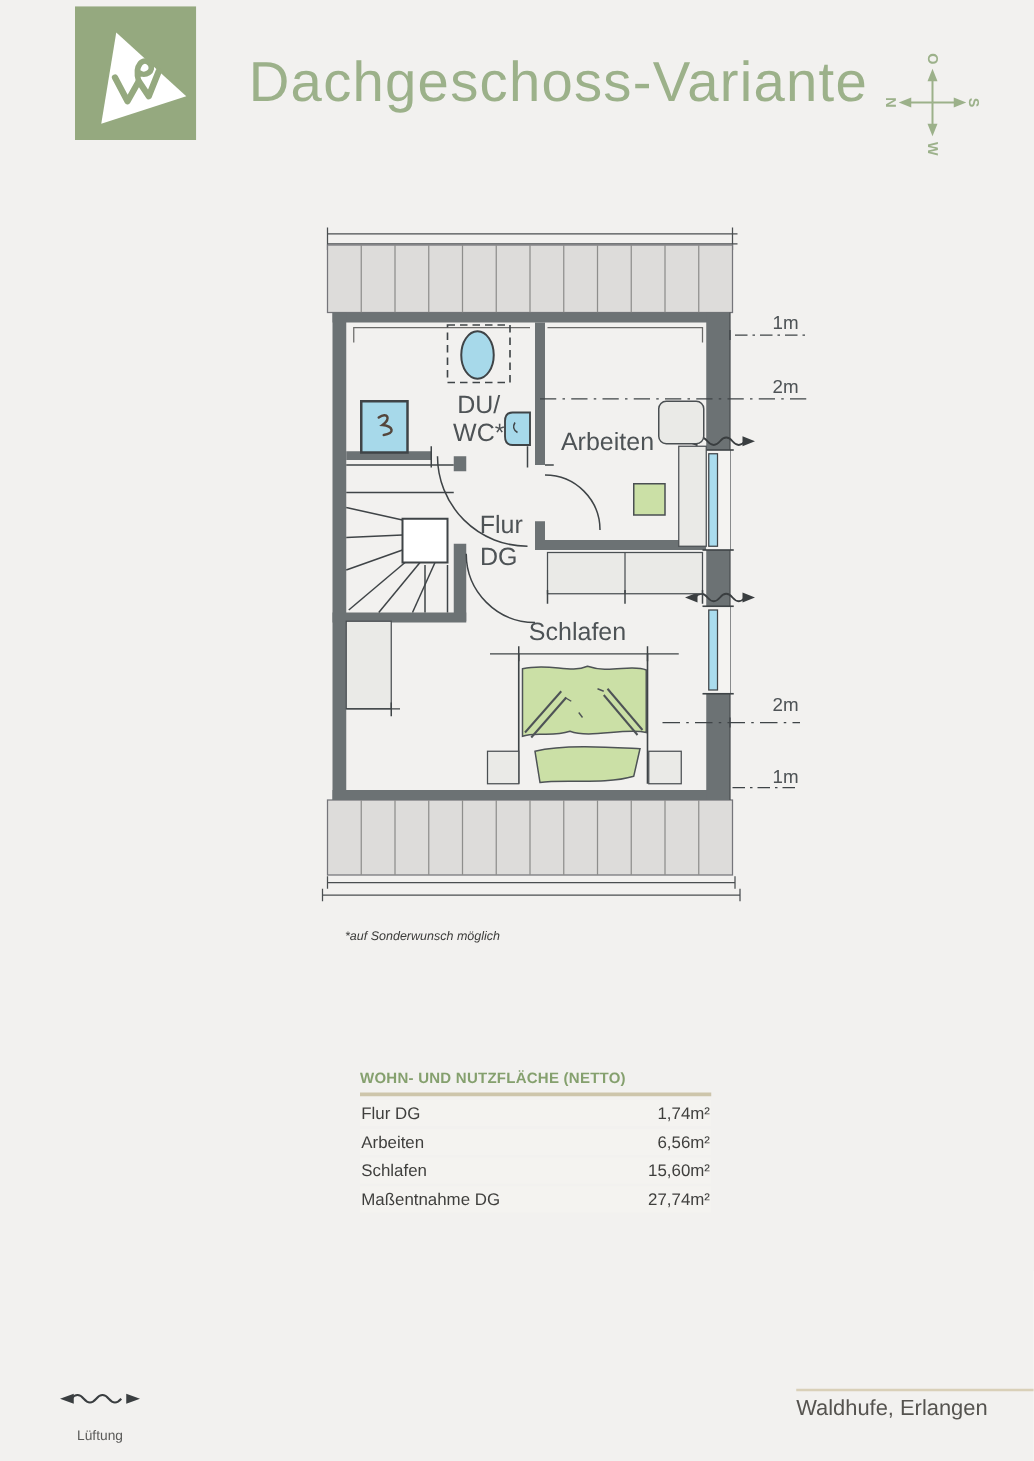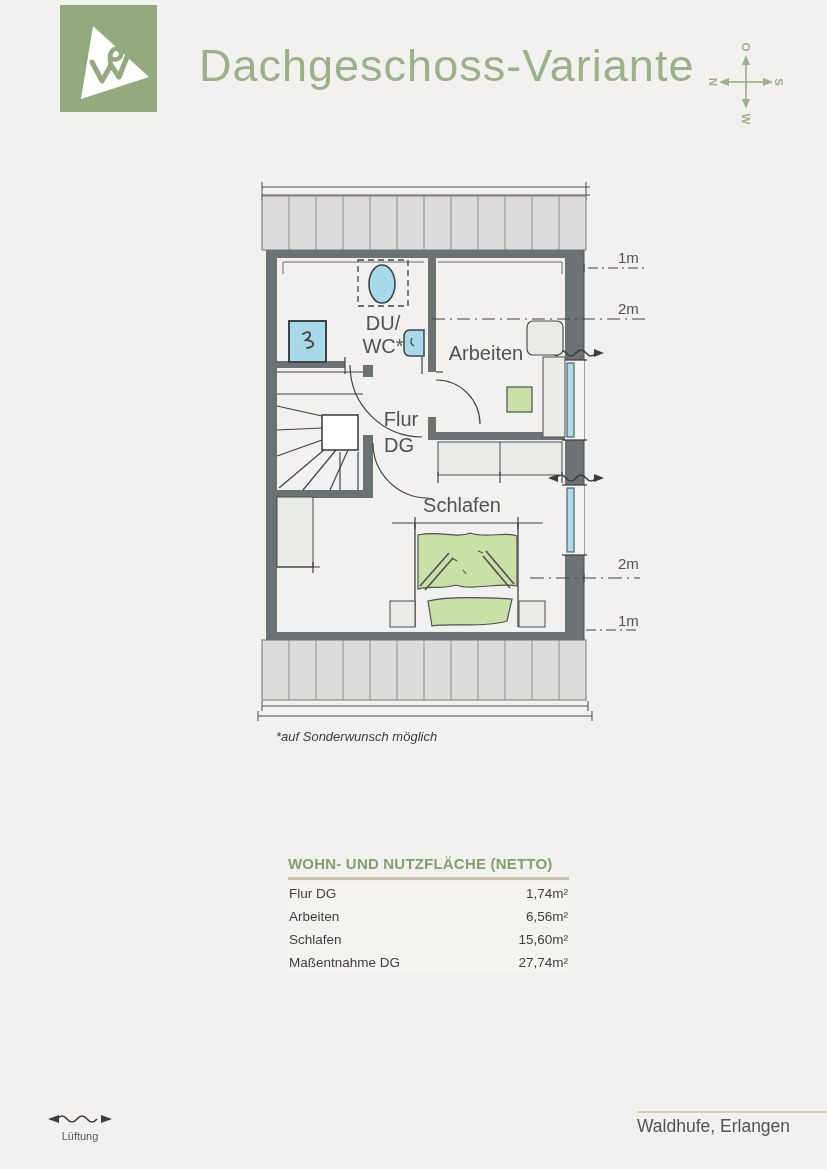--- a/index.html
+++ b/index.html
@@ -9,32 +9,32 @@
   .logo{position:absolute;left:60px;top:5px;width:97px;height:107px;}
   .page-title{position:absolute;left:199px;top:40px;font-size:45px;font-weight:200;
     letter-spacing:1px;color:#9cb18a;white-space:nowrap;}
   .compass{position:absolute;left:700px;top:38px;width:92px;height:92px;}
 
   .plan{position:absolute;left:250px;top:180px;width:430px;height:575px;}
   .plan text{font-family:"Liberation Sans",sans-serif;fill:#4e5356;}
   .room-label{font-size:20px;}
   .dim-label{font-size:15px;fill:#45494c;}
 
-  .footnote{position:absolute;left:276px;top:729px;font-size:13px;font-style:italic;color:#3b3b39;}
+  .footnote{position:absolute;left:276px;top:744px;font-size:10px;font-style:italic;color:#3b3b39;}
 
   .area-table{position:absolute;left:288px;top:846px;width:281px;}
   .unit-label{color:#85a06e;font-weight:bold;font-size:13.5px;letter-spacing:.2px;}
-  .table-heading{color:#85a06e;font-weight:bold;font-size:15px;letter-spacing:.2px;margin-top:9px;}
+  .table-heading{color:#85a06e;font-weight:bold;font-size:12px;letter-spacing:.2px;margin-top:9px;}
   .table-rule{height:3px;background:#cdc5ab;margin-top:5px;margin-bottom:3px;}
   .area-row{display:flex;justify-content:space-between;align-items:center;height:21px;
     font-size:13.5px;color:#3f3f3d;background:#f4f3f0;margin-top:2px;padding:0 1px;}
   .disclaimer{margin-top:14px;font-size:12px;font-style:italic;font-weight:bold;color:#3a3a38;}
 
   .legend{position:absolute;left:45px;top:1112px;width:70px;text-align:center;}
-  .legend-label{font-size:11px;color:#5a5a58;margin-top:0;}
+  .legend-label{font-size:11px;color:#5a5a58;margin-top:12px;}
   .project-line{position:absolute;left:637px;top:1111px;width:190px;height:2px;background:#d9d0b8;}
   .project-name{position:absolute;left:637px;top:1116px;font-size:17.5px;color:#55534f;}
 </style>
 </head>
 <body>
 
 <div class="page">
 
   <svg class="logo" viewBox="0 0 97 107">
     <rect x="0" y="0" width="97" height="107" fill="#95a97f"></rect>

